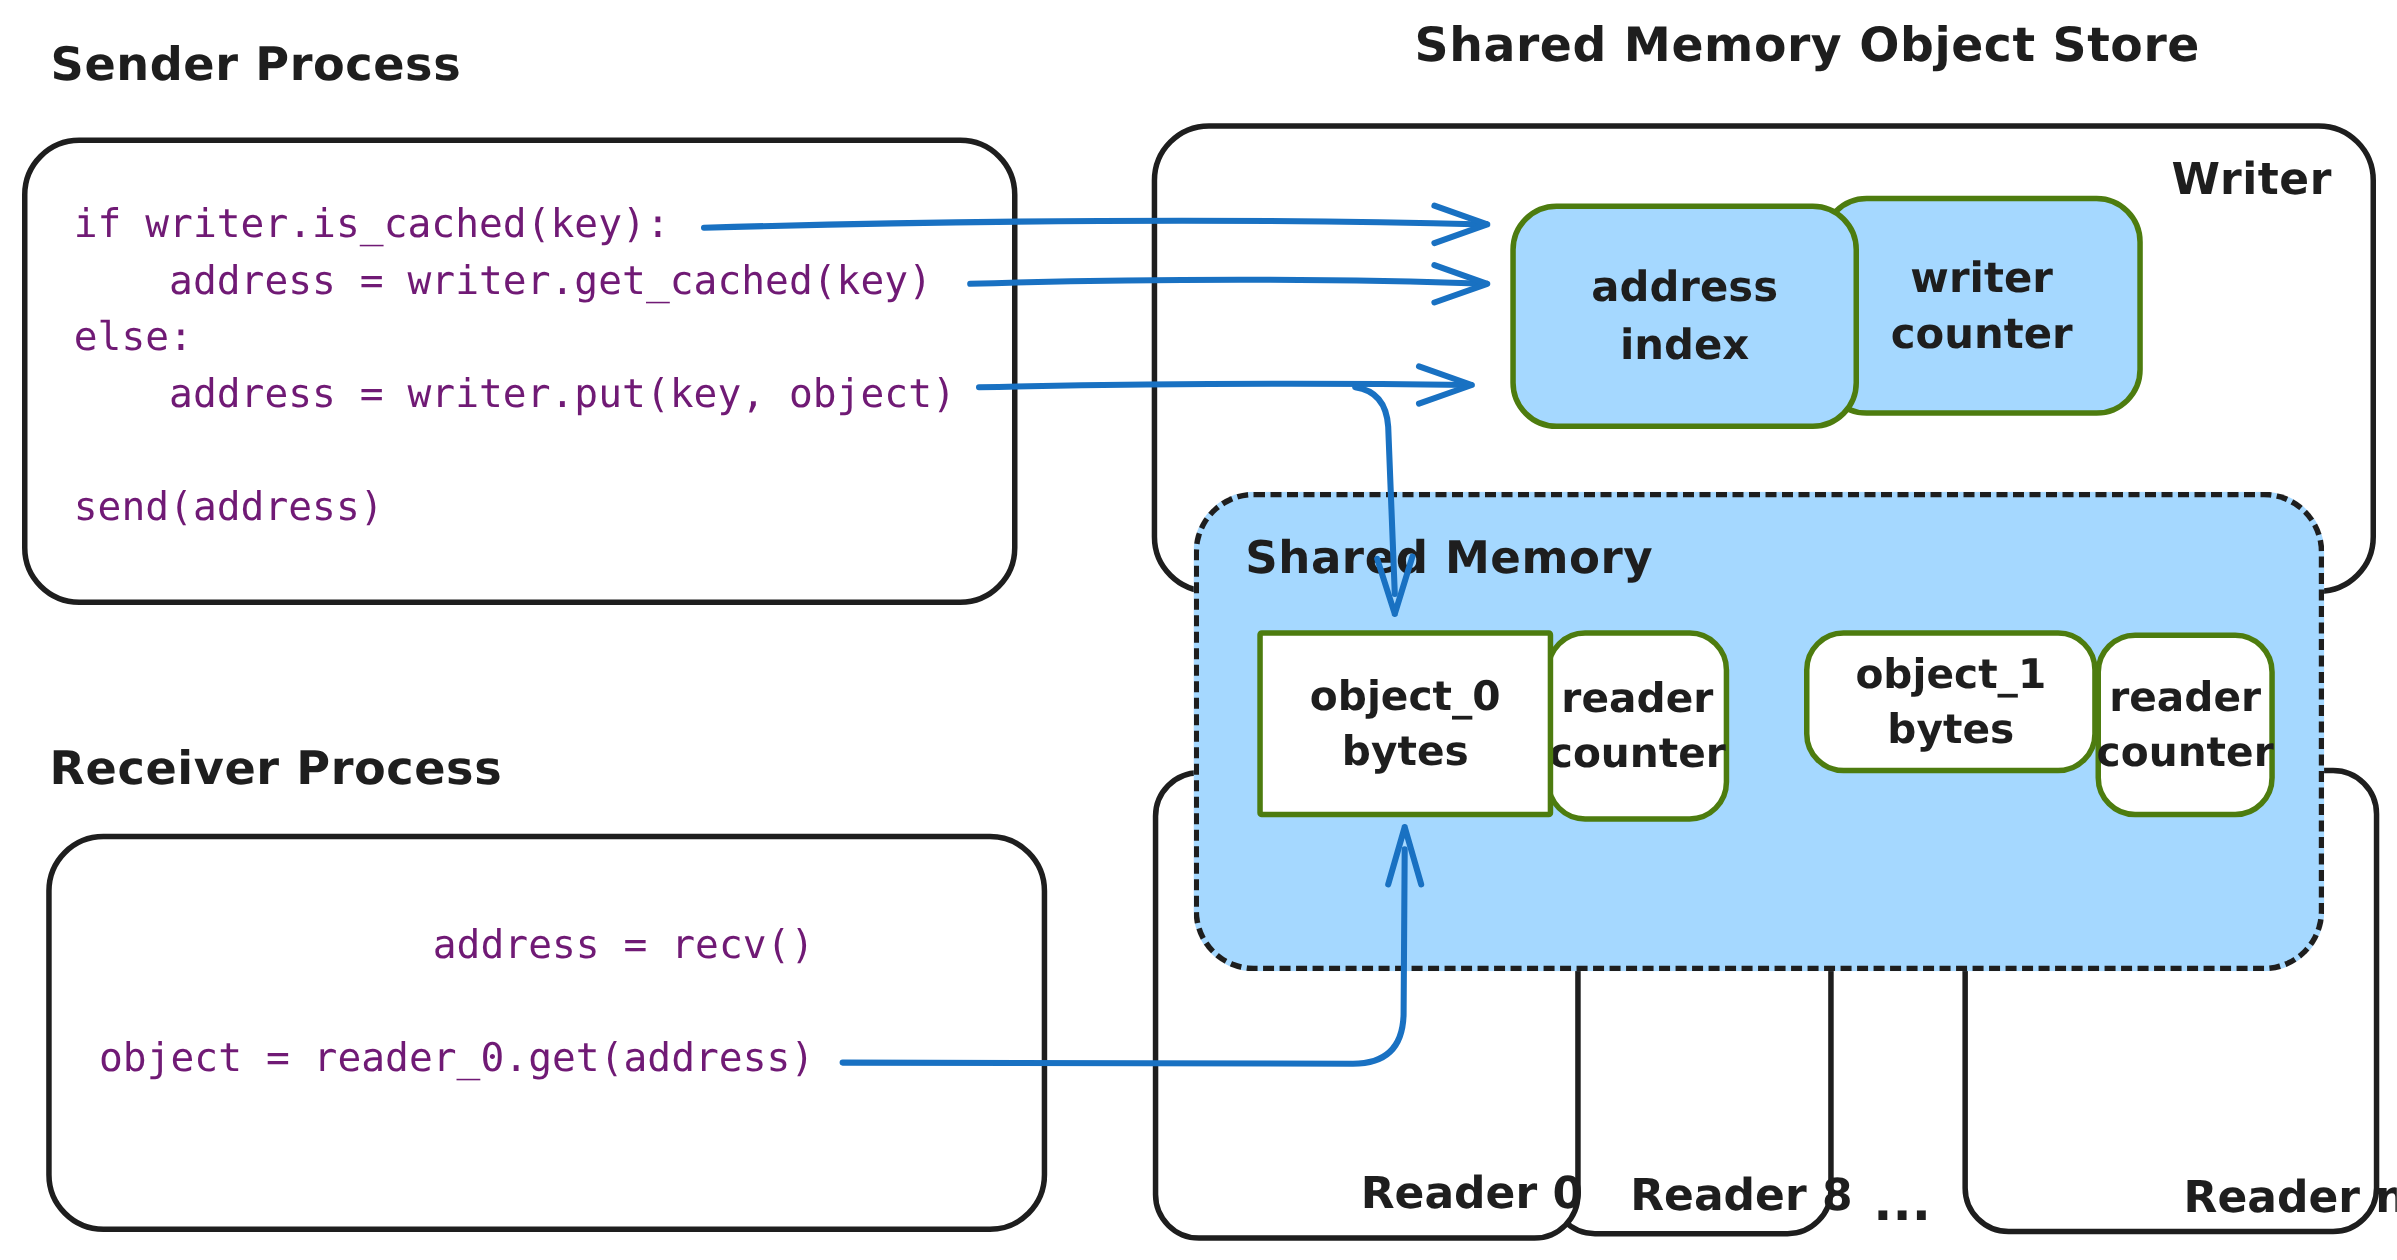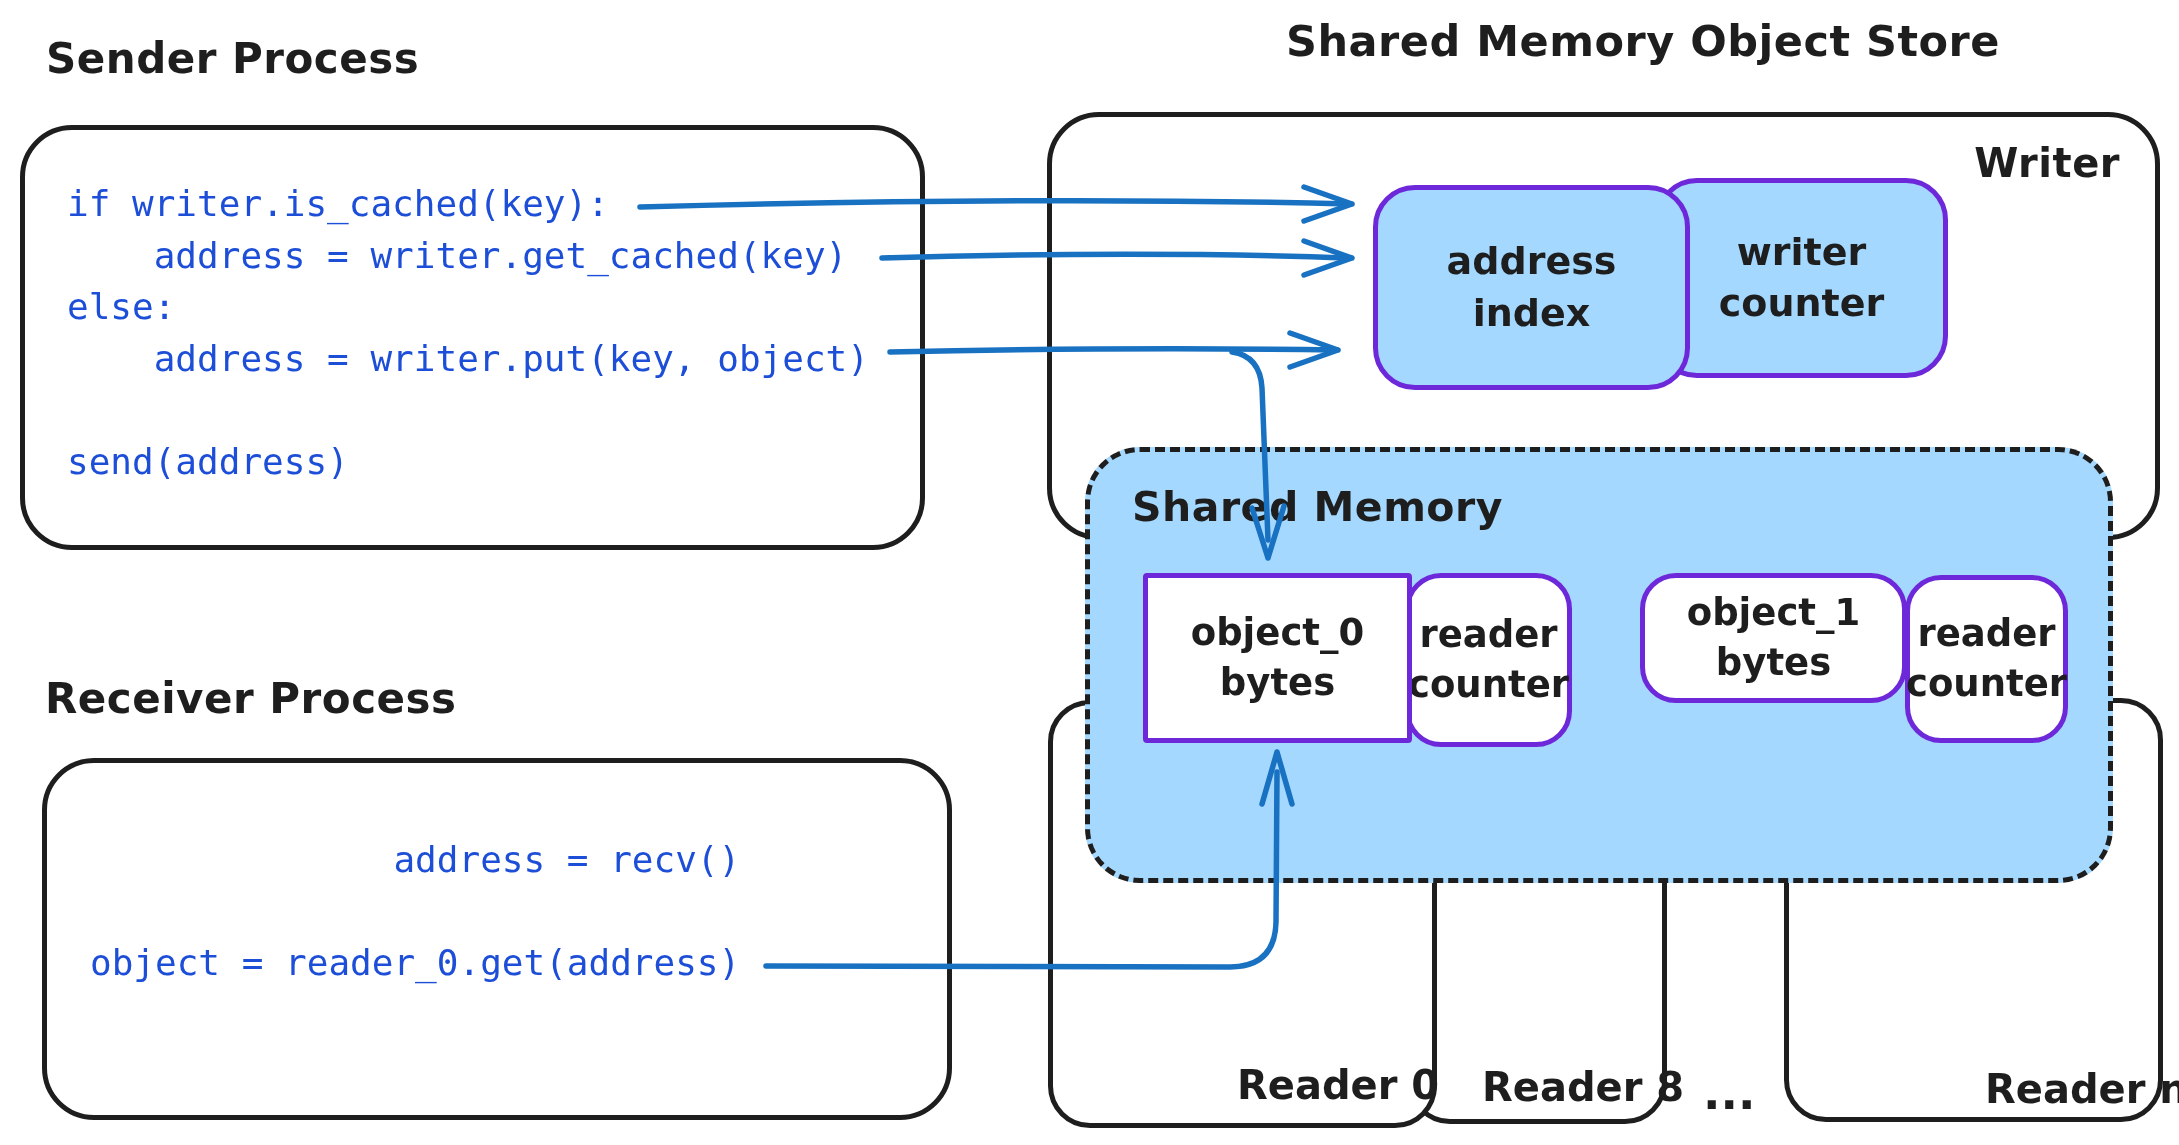--- a/index.html
+++ b/index.html
@@ -1,22 +1,22 @@
 <!DOCTYPE html>
 <html><head>
 <meta charset="utf-8">
 <style>
   html,body{margin:0;padding:0;background:#ffffff;}
   #canvas{position:relative;width:2179px;height:1145px;background:#ffffff;overflow:hidden;
           font-family:"DejaVu Sans",sans-serif;color:#1e1e1e;}
   .box{position:absolute;border:5px solid #1e1e1e;background:#ffffff;box-sizing:border-box;}
   .label{position:absolute;font-size:41px;font-weight:700;letter-spacing:.5px;white-space:nowrap;}
   .code{position:absolute;font-family:"DejaVu Sans Mono",monospace;font-size:36px;line-height:51.5px;
-        white-space:pre;margin:0;color:#1d4ed8;}
-  .cell{position:absolute;border:5px solid #6d28d9;box-sizing:border-box;display:flex;
+        white-space:pre;margin:0;color:#701a75;}
+  .cell{position:absolute;border:5px solid #4d7c0f;box-sizing:border-box;display:flex;
         align-items:center;justify-content:center;text-align:center;}
   .cell-text{font-size:37px;font-weight:700;line-height:1.35;white-space:pre-line;}
   .blue-fill{background:#a5d8ff;}
   .white-fill{background:#ffffff;}
   .reader-label{position:absolute;font-size:40px;font-weight:700;white-space:nowrap;}
   svg.arrows{position:absolute;left:0;top:0;pointer-events:none;}
 </style>
 </head>
 <body>
 

